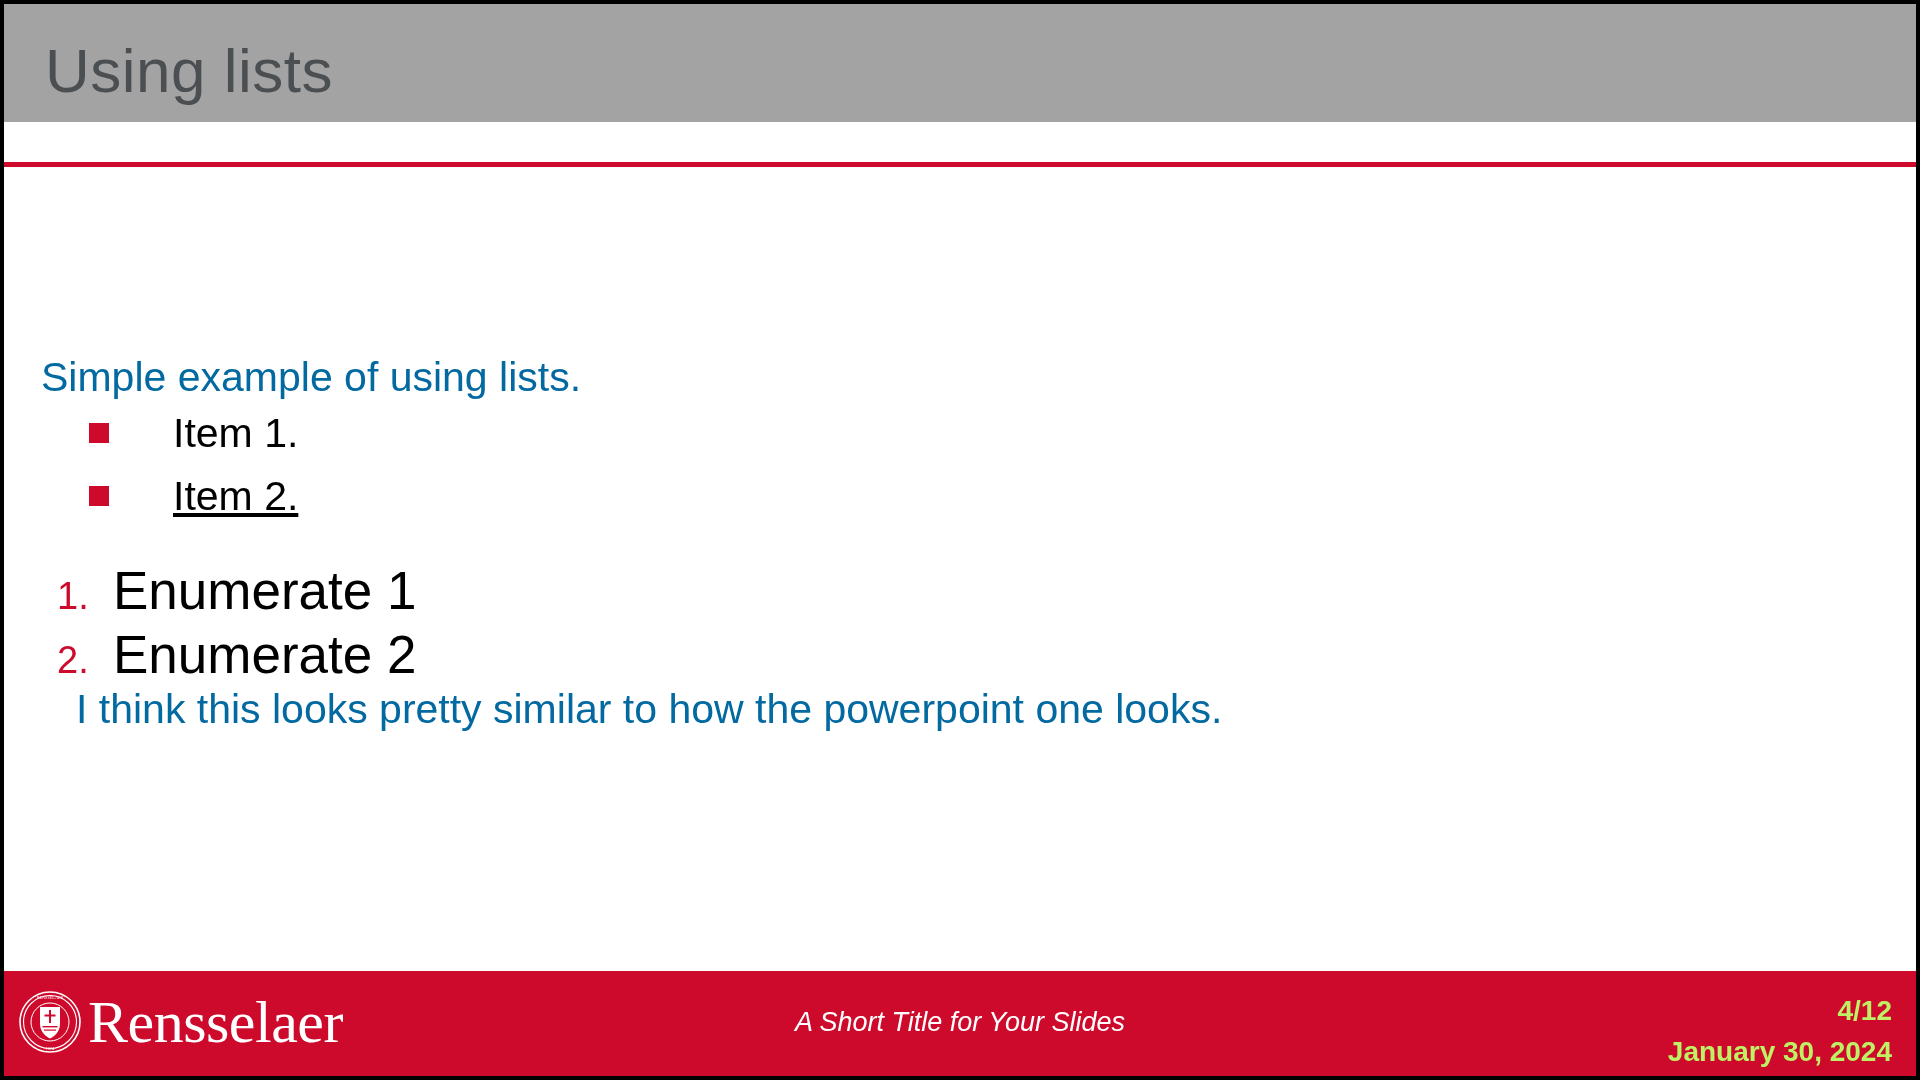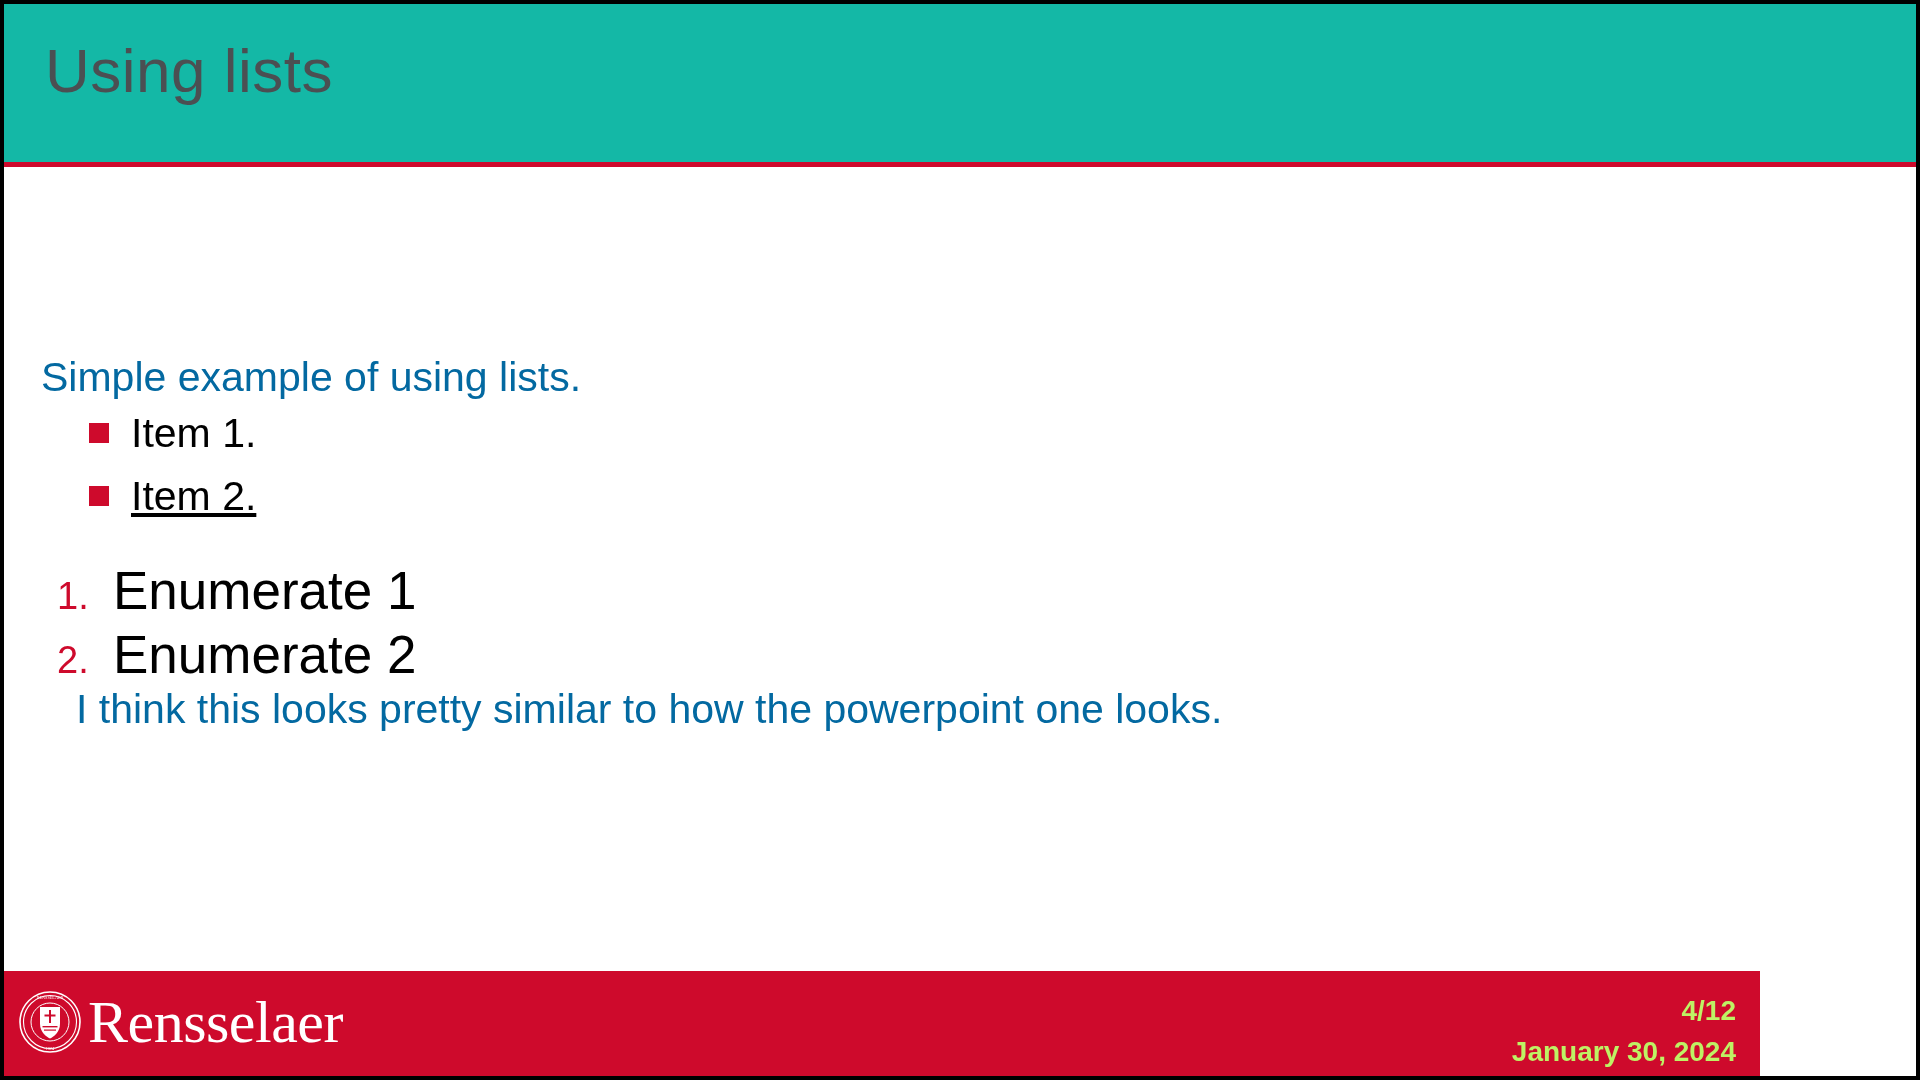--- a/index.html
+++ b/index.html
@@ -23,22 +23,22 @@
     border: 4px solid #000000;
     overflow: hidden;
   }
 
   
   #title-area {
     position: absolute;
     left: 0;
     top: 0;
     width: 1912px;
-    height: 158px;
-    background: #14b8a6;
+    height: 118px;
+    background: #a3a3a3;
   }
   #page-title {
     position: absolute;
     left: 41px;
     top: 36px;
     font-size: 62px;
     line-height: 1.0;
     color: #4b4f52;
     letter-spacing: 0.5px;
     white-space: nowrap;
@@ -72,20 +72,21 @@
 
   #lead-line { left: 37px; top: 190px; }
   #closing-line { left: 36px; top: 522px; margin-left: 36px; }
 
   .itemize-row {
     position: absolute;
     left: 37px;
     display: flex;
     align-items: center;
     height: 44px;
+    gap: 42px;
   }
   #itemize-row-0 { top: 244px; }
   #itemize-row-1 { top: 307px; text-decoration: underline; }
 
   .bullet-square {
     width: 20px;
     height: 20px;
     background: #ce0a2c;
     margin-left: 48px;
     margin-right: 22px;
@@ -122,21 +123,21 @@
     line-height: 1.0;
     color: #000000;
     white-space: nowrap;
   }
 
   
   #footer-bar {
     position: absolute;
     left: 0;
     bottom: 0;
-    width: 1756px;
+    width: 1912px;
     height: 105px;
     background: #ce0a2c;
   }
 
   #brand-logo {
     position: absolute;
     left: 14px;
     top: 14px;
     display: flex;
     align-items: center;
@@ -230,20 +231,21 @@
         <path d="M24.5 36 H39.5 V37.4 H24.5 Z" fill="#ce0a2c"></path>
         <path d="M26 39.5 H38 V40.7 H26 Z" fill="#ce0a2c"></path>
         <g fill="#ffffff" font-family="Liberation Serif, serif" font-size="4.2">
           <text x="32" y="9" text-anchor="middle">RENSSELAER</text>
           <text x="32" y="59.5" text-anchor="middle">1824</text>
         </g>
       </svg>
       <span id="brand-wordmark">Rensselaer</span>
     </div>
 
+    <div id="footer-center">A Short Title for Your Slides</div>
 
     <div id="footer-right">
       <div>4/12</div>
       <div>January 30, 2024</div>
     </div>
   </div>
 
 </div>
 
 </body></html>

